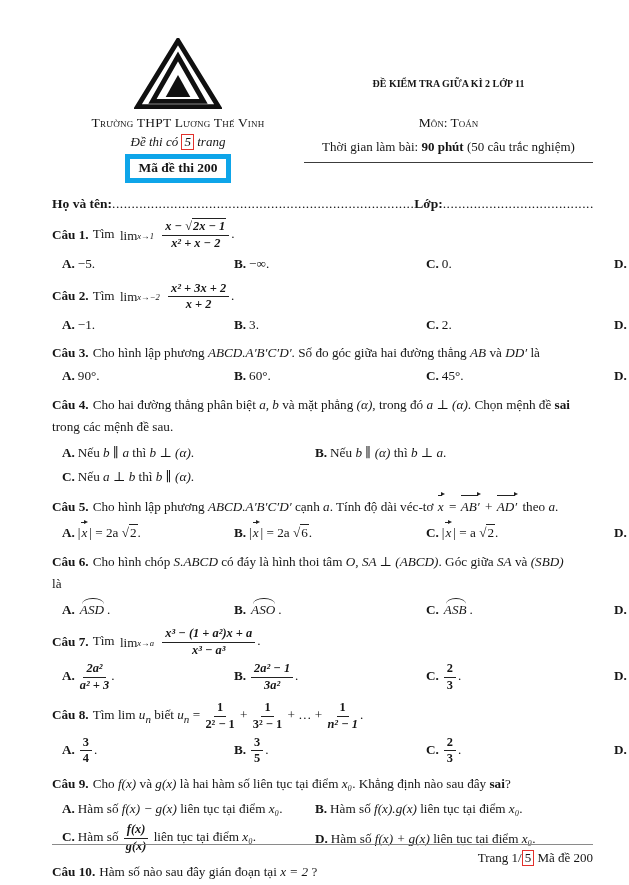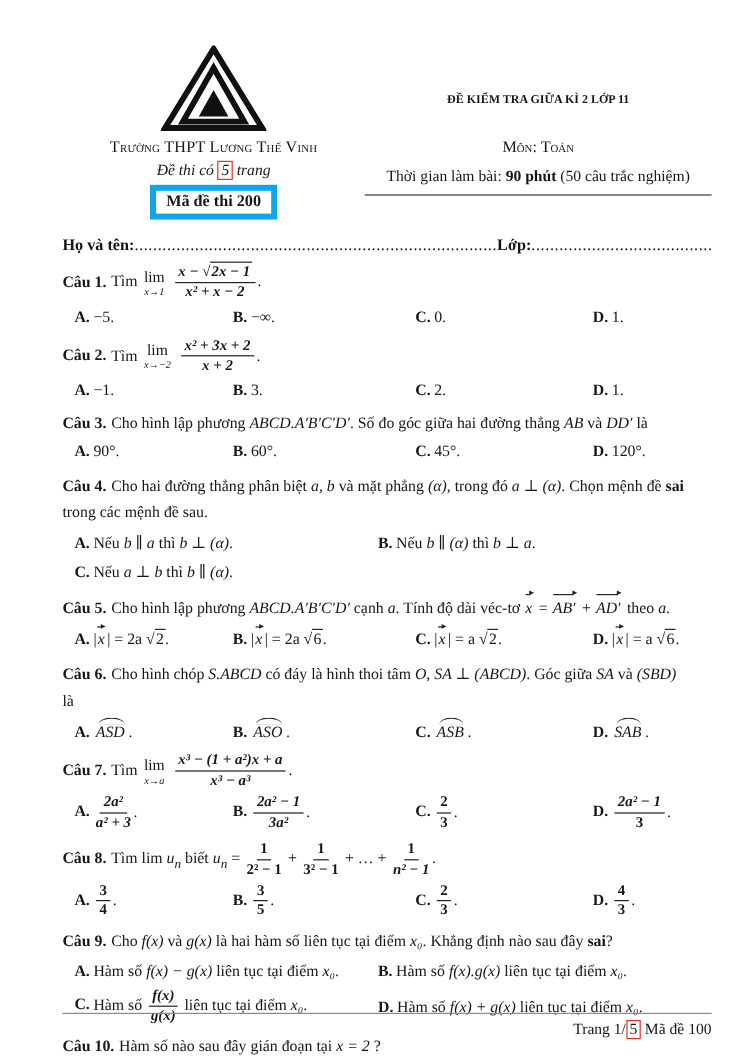--- a/index.html
+++ b/index.html
@@ -26,33 +26,33 @@
   .time{font-size:13px;margin-top:8px;padding-bottom:7px;border-bottom:1.4px solid #3c3c3c;white-space:nowrap;}
   
   .student{margin-top:13px;white-space:nowrap;overflow:hidden;font-size:13.5px;}
   .student .lbl{font-weight:bold;}
   .student .dots{letter-spacing:.5px;}
   
   .q{margin-top:8px;}
   .stem{line-height:1.55;}
   .stem2{line-height:1.7;}
   .qnum{font-weight:bold;margin-right:4px;}
-  .lim{display:inline-flex;flex-direction:column;align-items:center;vertical-align:middle;line-height:1;margin:0 3px 0 2px;}
+  .lim{display:inline-flex;flex-direction:row;align-items:center;vertical-align:middle;line-height:1;margin:0 3px 0 2px;}
   .lim-top{font-size:13px;}
   .lim-sub{font-size:8.6px;font-style:italic;margin-top:1.5px;}
   .frac{display:inline-flex;flex-direction:column;align-items:center;vertical-align:middle;line-height:1.12;font-size:12.4px;margin:0 2px;font-weight:bold;}
   .frac .num{border-bottom:1px solid #222;padding:0 3px 1px 3px;white-space:nowrap;}
   .frac .den{padding-top:1px;white-space:nowrap;}
   .radicand{border-top:1px solid #222;padding:0 1px;}
   .vec{position:relative;font-style:italic;display:inline-block;padding:0 2px 0 1px;}
   .vec::before{content:"";position:absolute;left:1px;right:4px;top:-2px;border-top:1px solid #222;}
   .vec::after{content:"";position:absolute;right:-1px;top:-4.5px;width:0;height:0;border:2.5px solid transparent;border-left:4px solid #222;}
   .hat{position:relative;font-style:italic;display:inline-block;padding:1px 3px 0 2px;}
   .hat::before{content:"";position:absolute;left:14%;right:12%;top:-1.5px;height:5px;border-top:1.3px solid #222;border-radius:50% 50% 0 0 / 100% 100% 0 0;}
-  .opts{display:grid;grid-template-columns:132px 152px 148px 1fr;padding-left:10px;margin-top:4px;align-items:center;line-height:1.4;}
+  .opts{display:grid;grid-template-columns:132px 152px 148px 1fr;padding-left:10px;margin-top:4px;align-items:center;line-height:1.4;gap:40px;}
   .opts2{display:grid;grid-template-columns:253px 1fr;padding-left:10px;margin-top:4px;align-items:center;row-gap:5px;line-height:1.45;}
   .olab{font-weight:bold;margin-right:3px;}
   .opt{white-space:nowrap;}
   
   .footer-rule{position:absolute;left:52px;right:36px;top:844px;border-top:1px solid #8a8a8a;}
   .footer-text{position:absolute;right:36px;top:850px;font-size:13px;white-space:nowrap;}
 </style>
 </head>
 <body>
 
@@ -247,15 +247,15 @@
     </div>
   </div>
 
   <div class="q">
     <div class="stem">
       <b class="qnum">Câu 10.</b><span>Hàm số nào sau đây gián đoạn tại </span><span class="m">x = 2</span><span> ?</span>
     </div>
   </div>
 
   <div class="footer-rule"></div>
-  <div class="footer-text"><span>Trang 1/</span><span class="red-box">5</span><span> Mã đề 100</span></div>
+  <div class="footer-text"><span>Trang 1/</span><span class="red-box">5</span><span> Mã đề 200</span></div>
 
 </div>
 
 </body></html>

